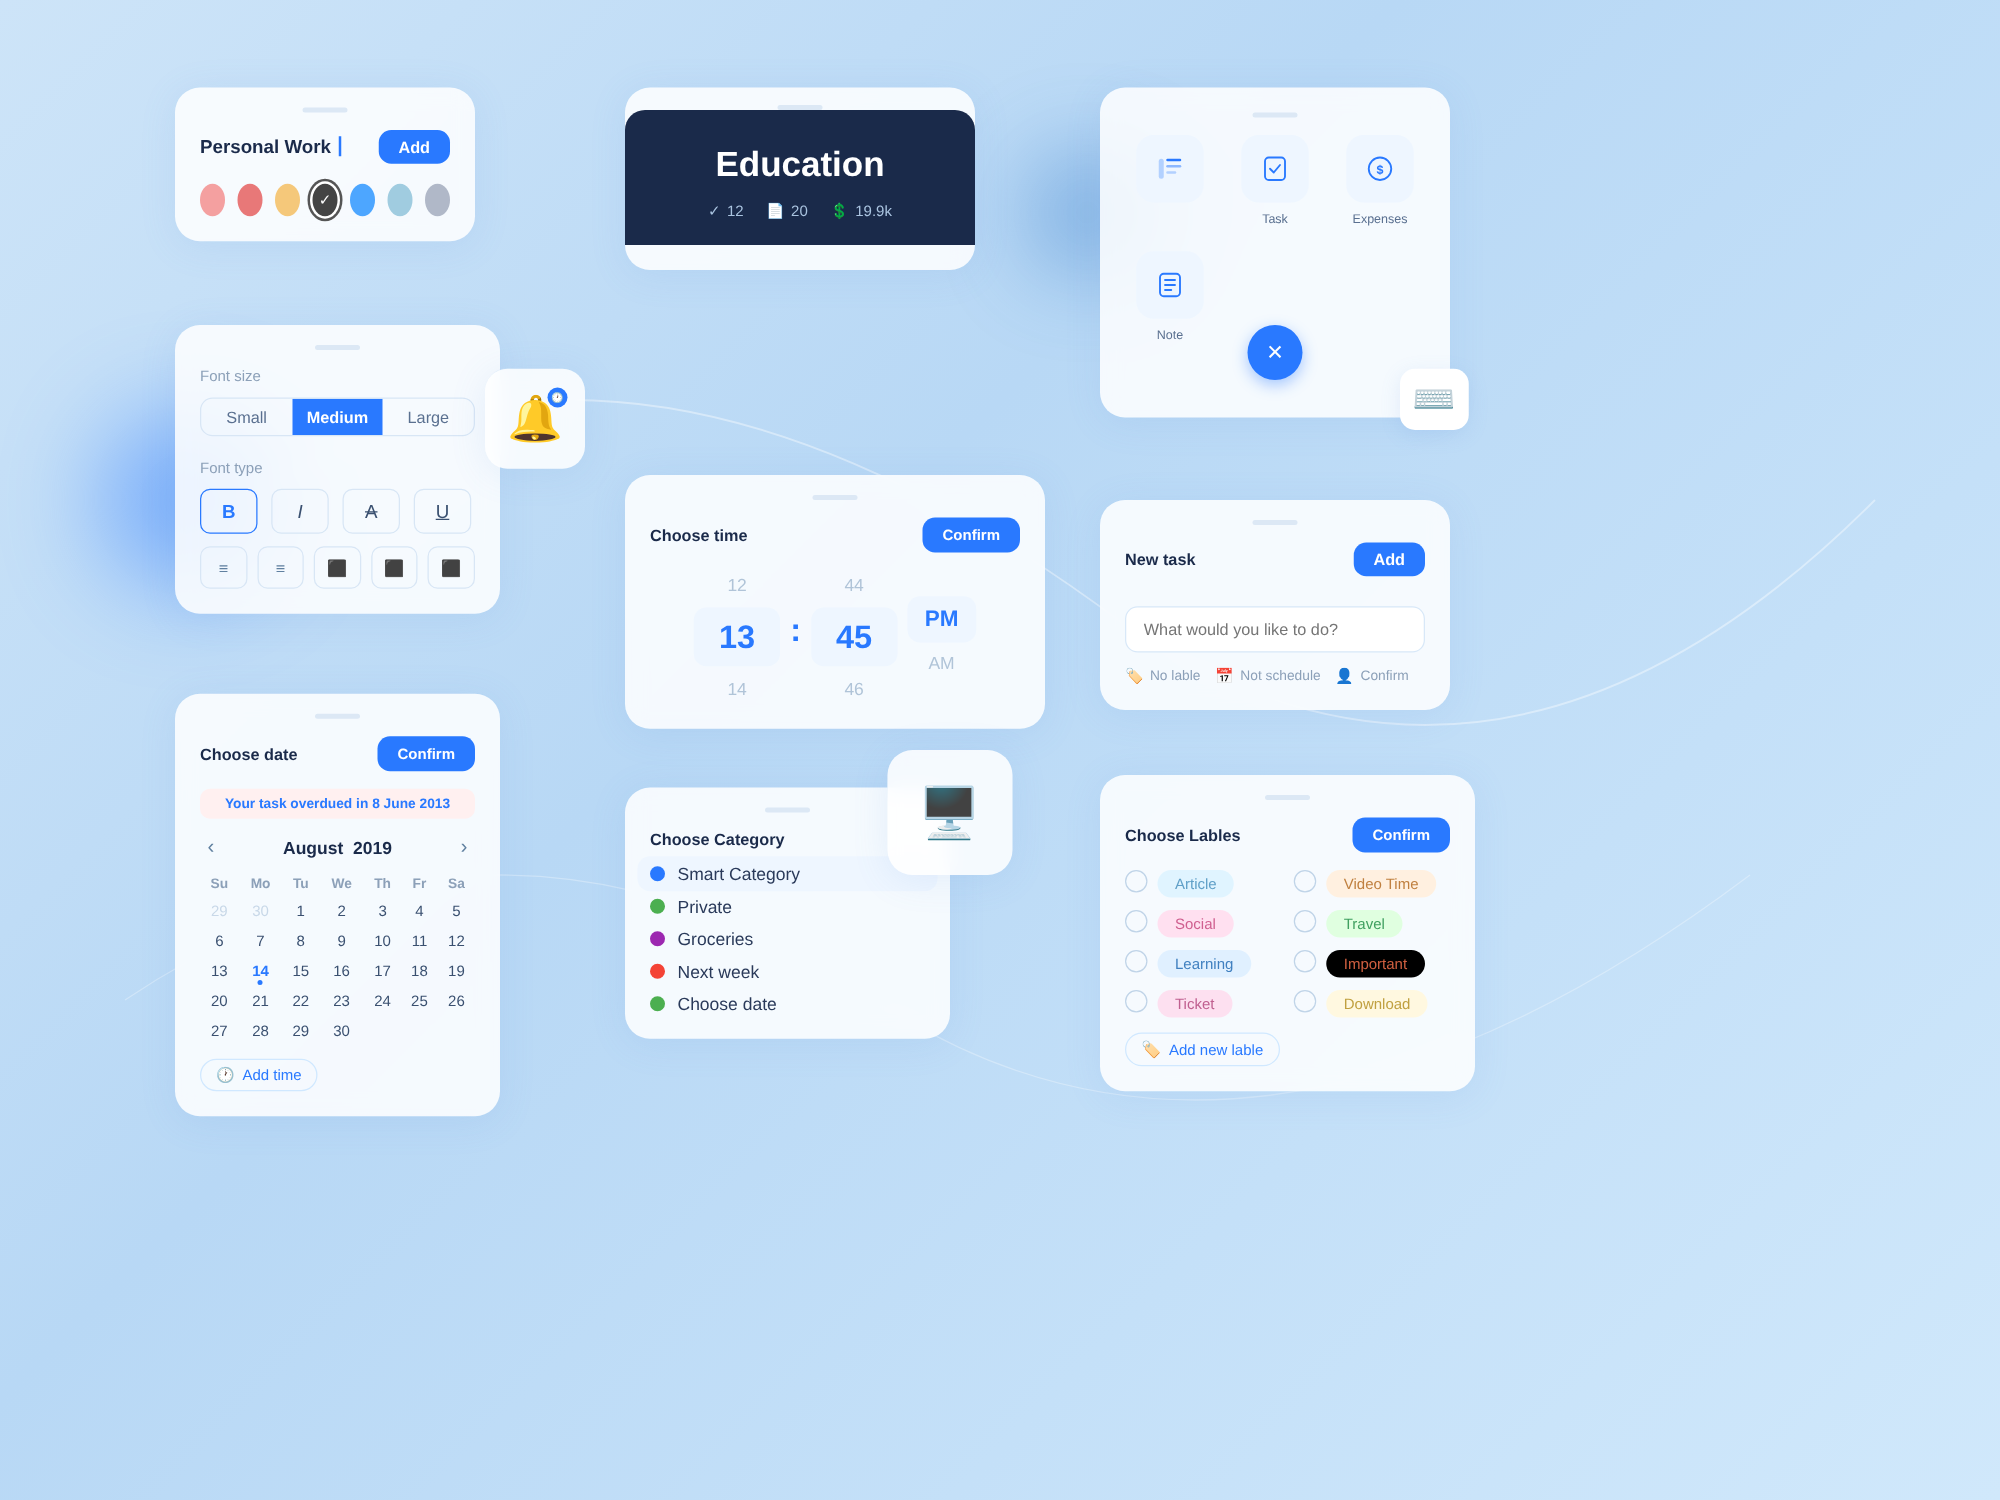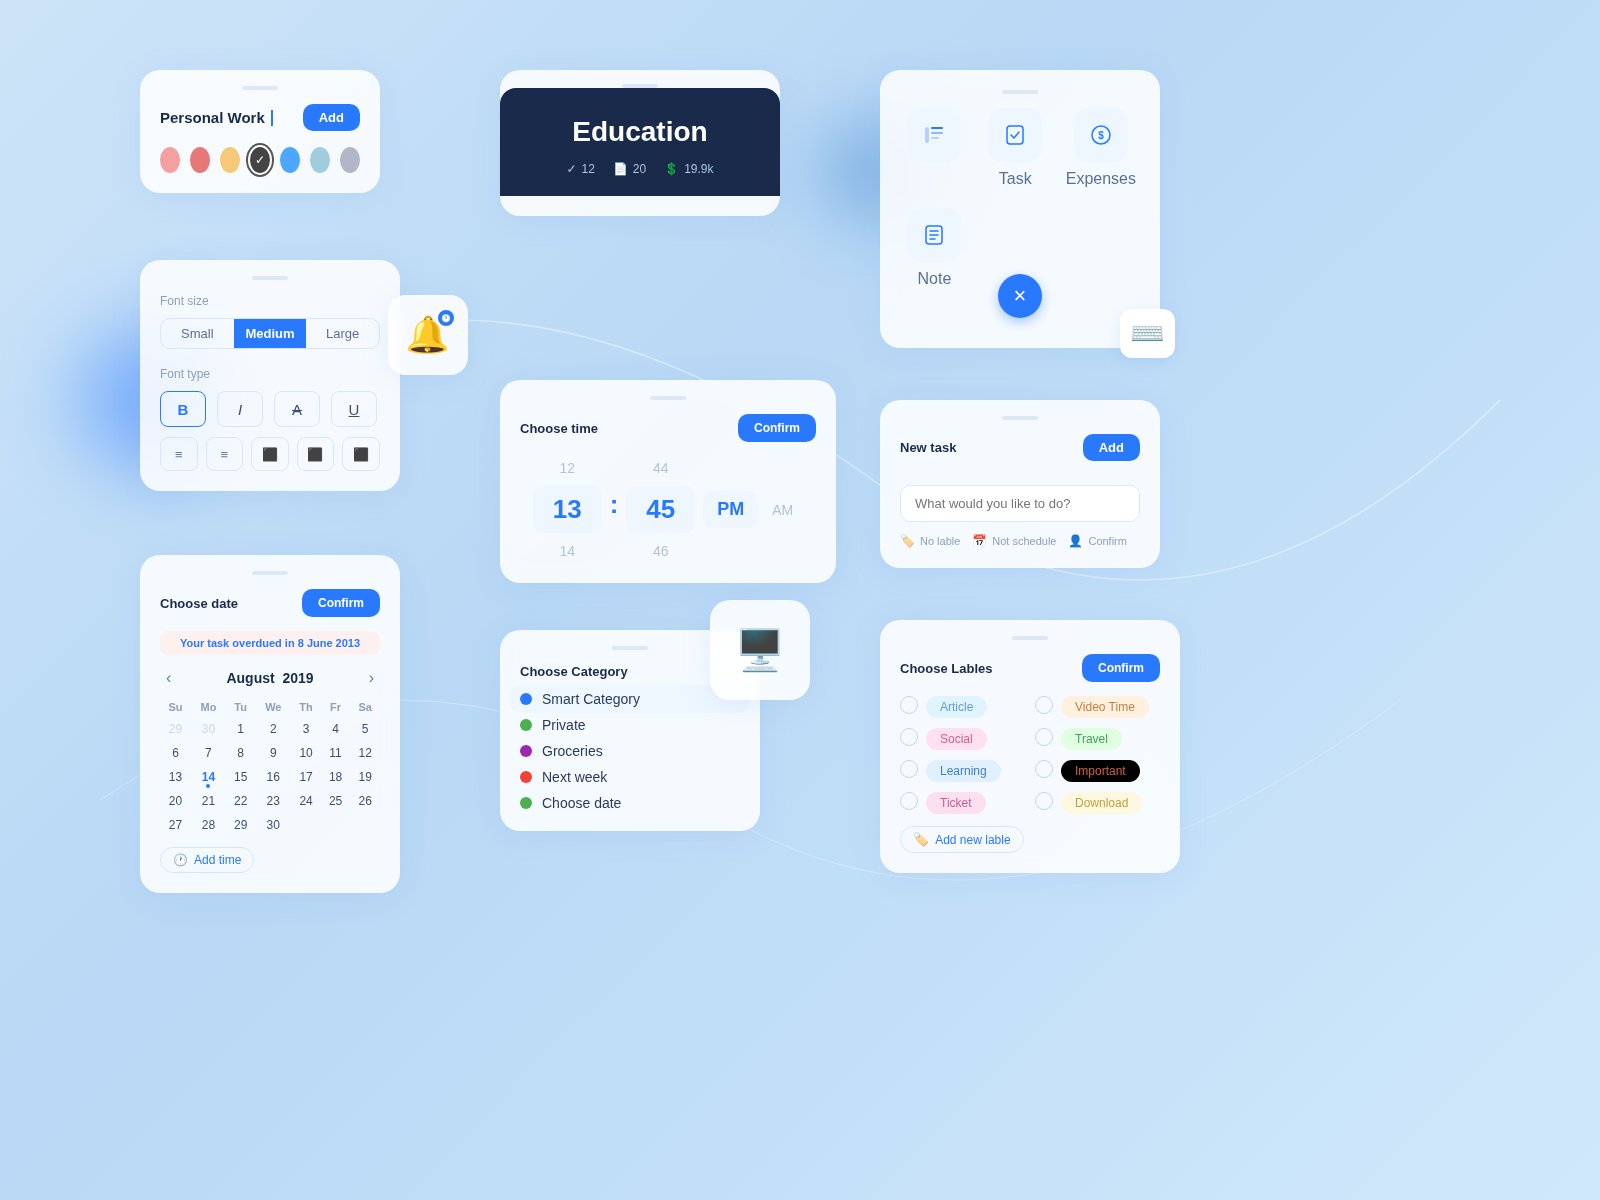--- a/index.html
+++ b/index.html
@@ -358,21 +358,21 @@
       border-radius: 10px;
       padding: 8px 20px;
       min-width: 60px;
       text-align: center;
     }
     .time-colon {
       font-size: 26px; font-weight: 700; color: #2979ff;
       margin-top: -10px;
     }
     .ampm-col {
-      display: flex; flex-direction: row; align-items: center; gap: 4px;
+      display: flex; flex-direction: column; align-items: center; gap: 4px;
     }
     .ampm-val {
       font-size: 14px; color: #b0c4d8; padding: 4px 10px;
     }
     .ampm-active {
       font-size: 18px; font-weight: 700; color: #2979ff;
       background: #eef6ff;
       border-radius: 10px;
       padding: 8px 14px;
     }
@@ -421,21 +421,21 @@
     }
     .icon-circle {
       width: 54px; height: 54px;
       border-radius: 14px;
       background: #eef6ff;
       display: flex; align-items: center; justify-content: center;
       font-size: 24px;
       color: #2979ff;
     }
     .icon-label {
-      font-size: 16px; color: #5a7090; font-weight: 500;
+      font-size: 10px; color: #5a7090; font-weight: 500;
     }
 
     
     .card-newtask {
       top: 400px; left: 880px;
       width: 280px;
       padding: 16px 20px 20px;
     }
     .task-input {
       width: 100%;

